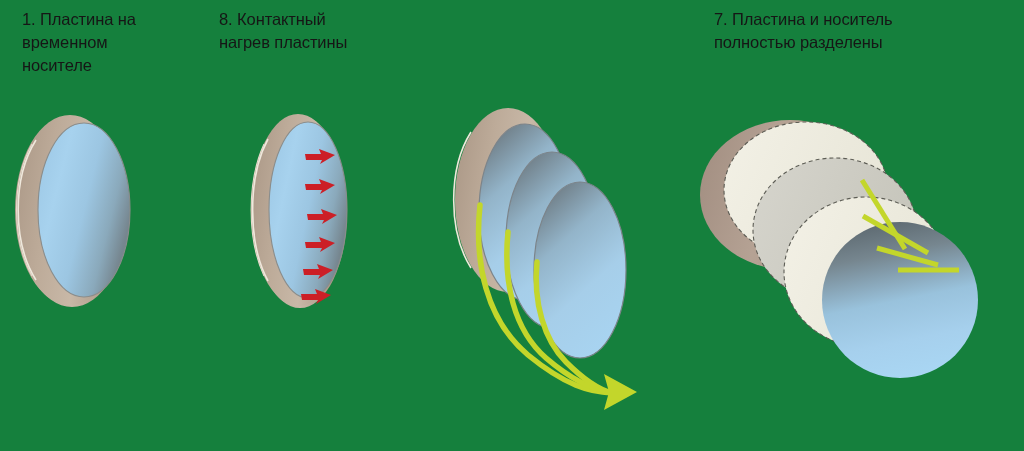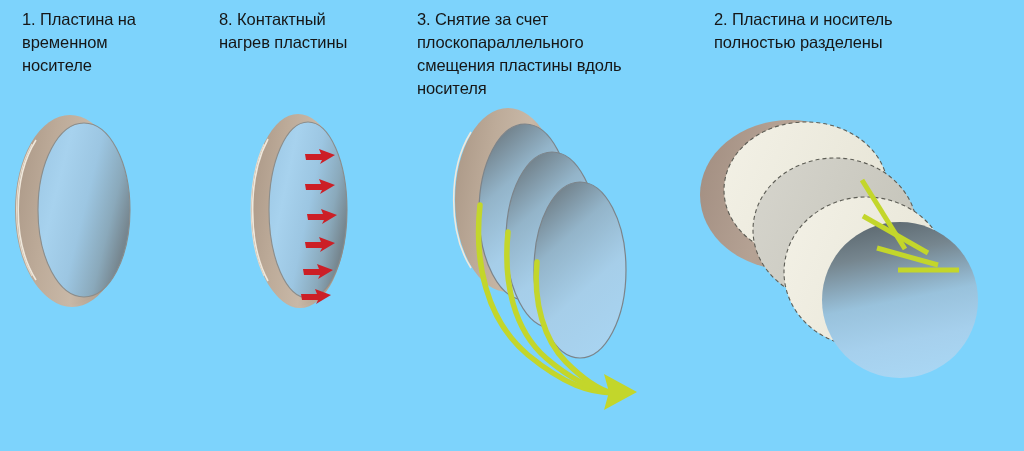--- a/index.html
+++ b/index.html
@@ -11,21 +11,21 @@
     width: 1024px;
     height: 451px;
     font-family: "Liberation Sans", sans-serif;
     overflow: hidden;
     position: relative;
   }
   #diagram-root {
     position: relative;
     width: 1024px;
     height: 451px;
-    background: #7dd3fc;
+    background: #15803d;
   }
   .step-caption {
     position: absolute;
     font-family: "Liberation Sans", sans-serif;
     font-size: 16.5px;
     line-height: 23px;
     color: #161616;
     font-weight: 400;
     white-space: pre-line;
     letter-spacing: -0.1px;
@@ -49,26 +49,22 @@
 
 <div id="diagram-root">
 
   <div class="step-caption" id="caption-1">1. Пластина на
 временном
 носителе</div>
 
   <div class="step-caption" id="caption-2">8. Контактный
 нагрев пластины</div>
 
-  <div class="step-caption" id="caption-3">3. Снятие за счет
-плоскопараллельного
-смещения пластины вдоль
-носителя</div>
-
-  <div class="step-caption" id="caption-4">2. Пластина и носитель
+
+  <div class="step-caption" id="caption-4">7. Пластина и носитель
 полностью разделены</div>
 
   <svg class="figure-svg" viewBox="0 0 1024 451" xmlns="http://www.w3.org/2000/svg">
     <defs>
 
       <linearGradient id="gradCarrier" x1="0" y1="0" x2="1" y2="0.25">
         <stop offset="0%" stop-color="#a99685"></stop>
         <stop offset="38%" stop-color="#bdab99"></stop>
         <stop offset="70%" stop-color="#c8b8a7"></stop>
         <stop offset="100%" stop-color="#ab9887"></stop>

